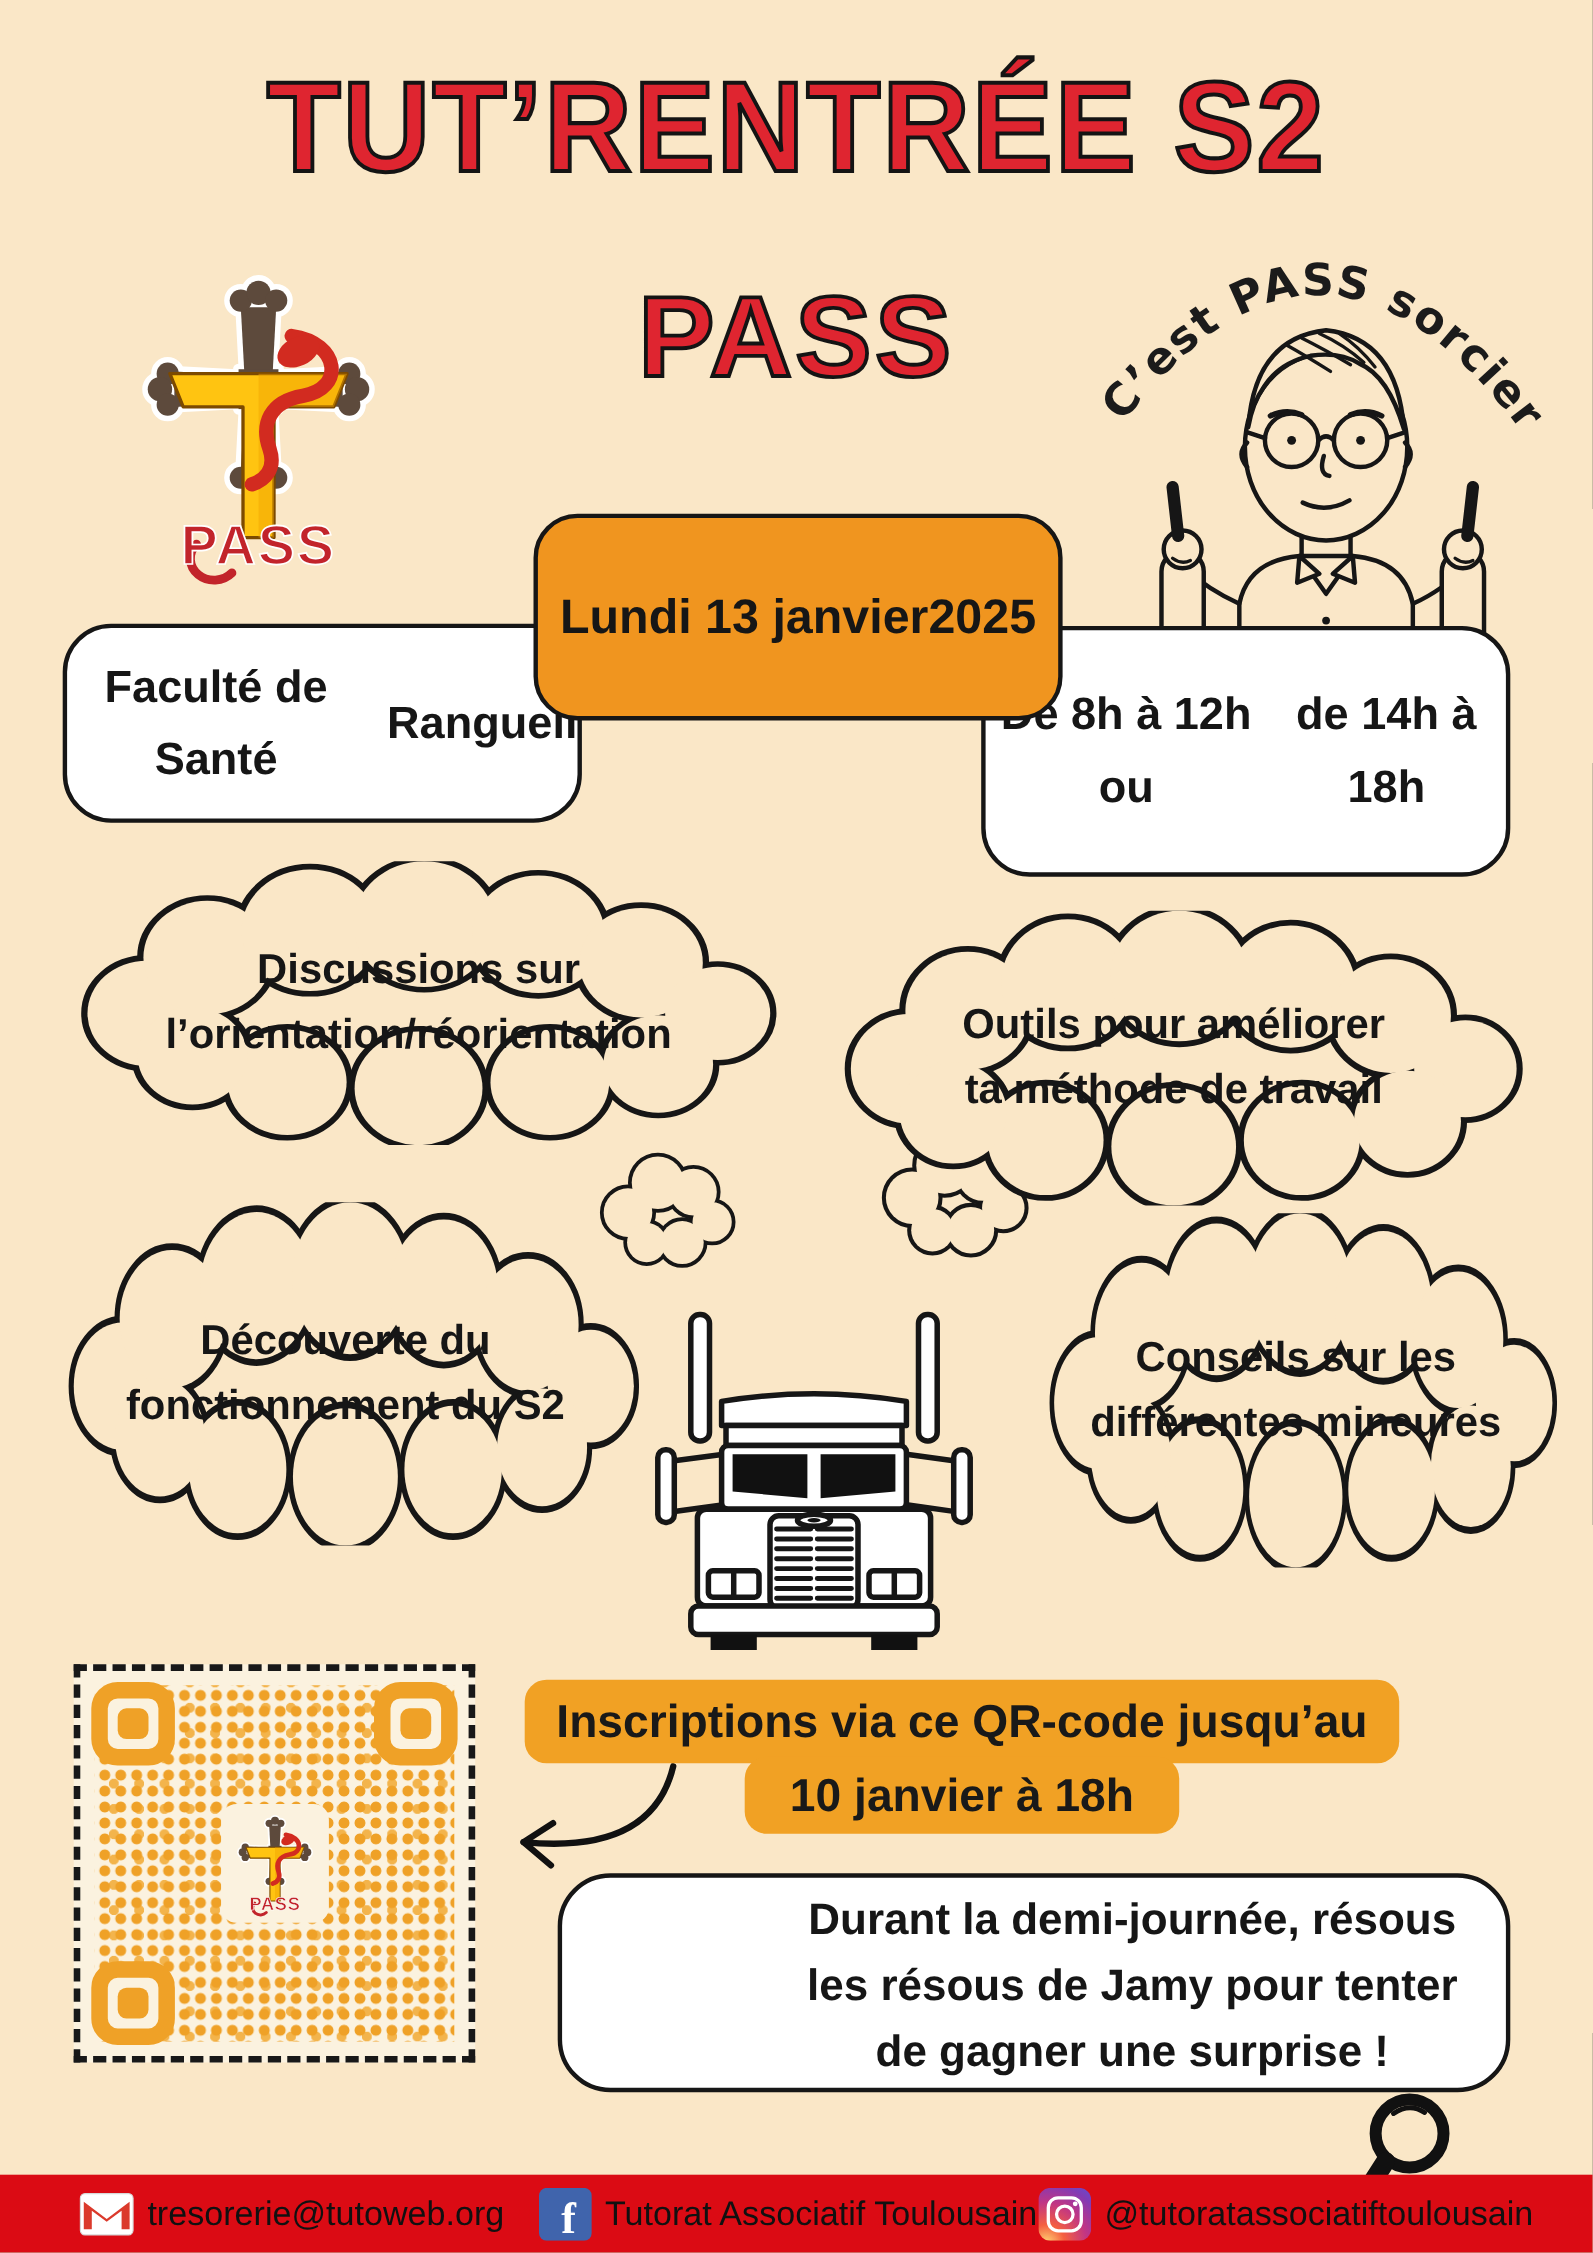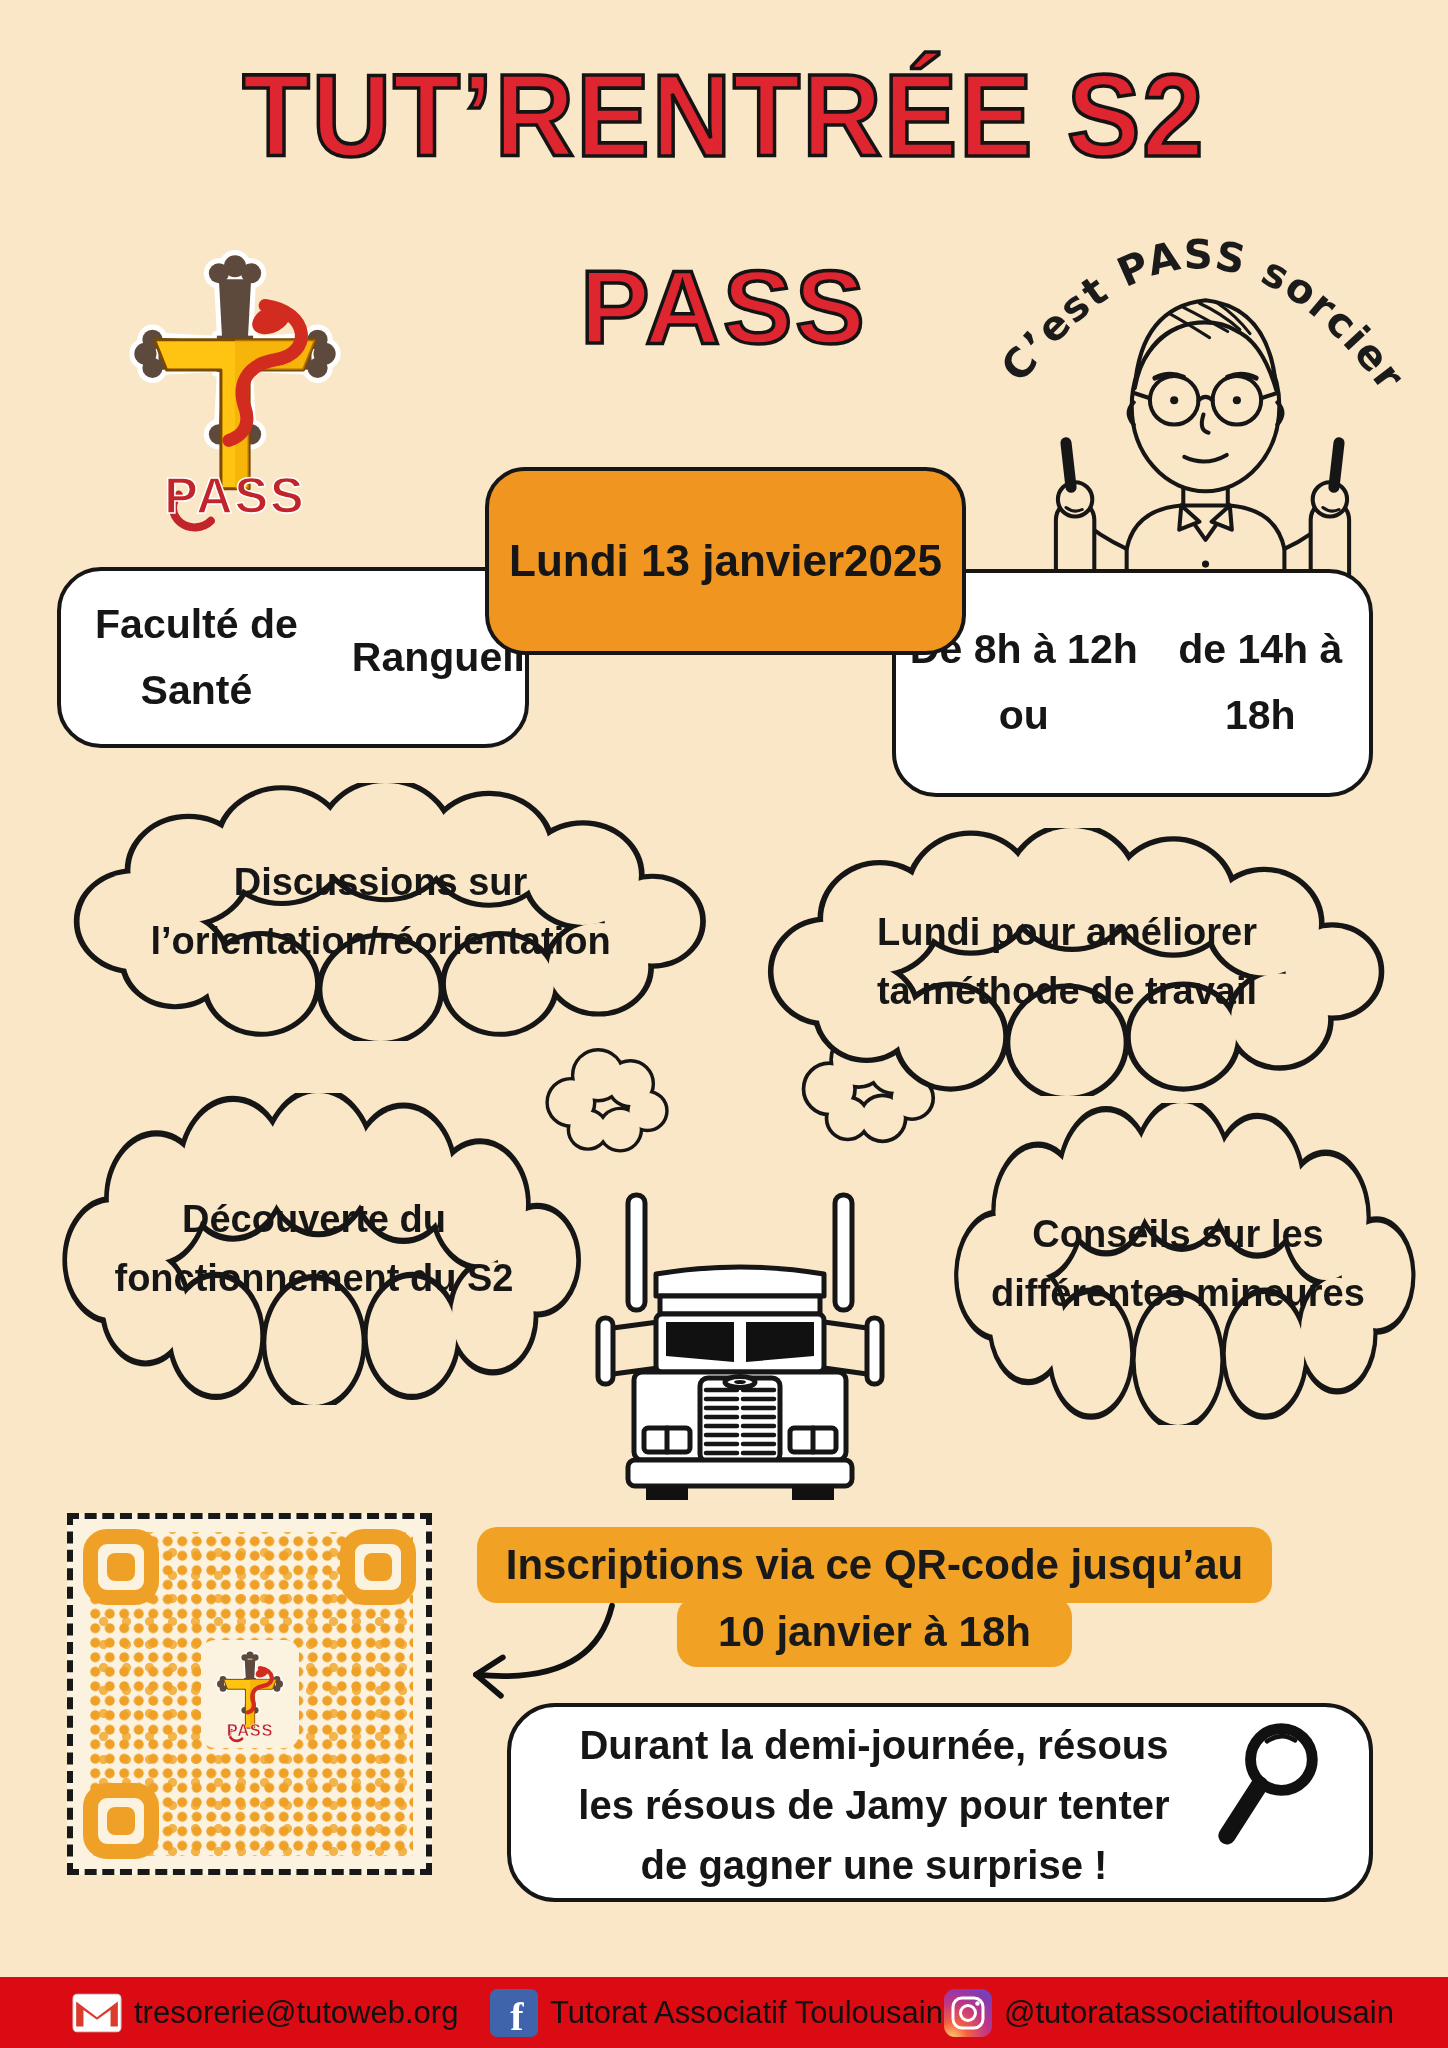--- a/index.html
+++ b/index.html
@@ -77,21 +77,21 @@
   
   .hi{background:var(--hiOrange);border-radius:20px;display:flex;align-items:center;justify-content:center;
     font-weight:700;color:#191919;z-index:4;}
   .hi1{left:477px;top:1527px;width:795px;height:76px;font-size:42px;}
   .hi2{left:677px;top:1597px;width:395px;height:70px;font-size:42px;}
   .arrow-svg{left:440px;top:1598px;width:185px;height:115px;z-index:3;}
   .arrow-line{stroke:#111;stroke-width:6px;fill:none;stroke-linecap:round;}
 
   
   .challenge{left:507px;top:1703px;width:866px;height:199px;border:4px solid var(--ink);border-radius:48px;
-    background:#fff;display:flex;align-items:flex-start;padding:8px 44px 8px 30px;z-index:2;}
+    background:#fff;display:flex;align-items:flex-end;padding:8px 44px 8px 30px;z-index:2;flex-direction:column;}
   .challenge-text{flex:1;text-align:center;font-weight:700;font-size:40px;line-height:1.5;color:var(--ink);}
   .challenge-text span{display:block;}
   .magnifier{width:118px;height:138px;flex:0 0 auto;}
   .mag-lines{stroke:#111;fill:none;}
 
   
   .footer{left:0;top:1977px;width:1448px;height:71px;background:var(--footRed);z-index:5;}
   .footer-item{position:absolute;top:50%;transform:translateY(-50%);display:flex;align-items:center;gap:12px;}
   .footer-item .label{font-size:31px;font-weight:400;color:#111;white-space:nowrap;}
   .fi1{left:72px;} .fi2{left:490px;} .fi3{left:944px;}
@@ -223,21 +223,21 @@
         <use href="#cloudCircles" class="cloud-fill"></use>
     </svg>
     <span>Discussions sur</span>
     <span>l’orientation/réorientation</span>
   </div>
   <div class="abs cloud cloud2">
     <svg viewBox="0 0 660 280" preserveAspectRatio="none">
       <use href="#cloudCircles" class="cloud-stroke"></use>
         <use href="#cloudCircles" class="cloud-fill"></use>
     </svg>
-    <span>Lundi pour améliorer</span>
+    <span>Outils pour améliorer</span>
     <span>ta méthode de travail</span>
   </div>
   <div class="abs cloud cloud3">
     <svg viewBox="0 0 660 280" preserveAspectRatio="none">
       <use href="#cloudCircles" class="cloud-stroke"></use>
         <use href="#cloudCircles" class="cloud-fill"></use>
     </svg>
     <span>Découverte du</span>
     <span>fonctionnement du S2</span>
   </div>

